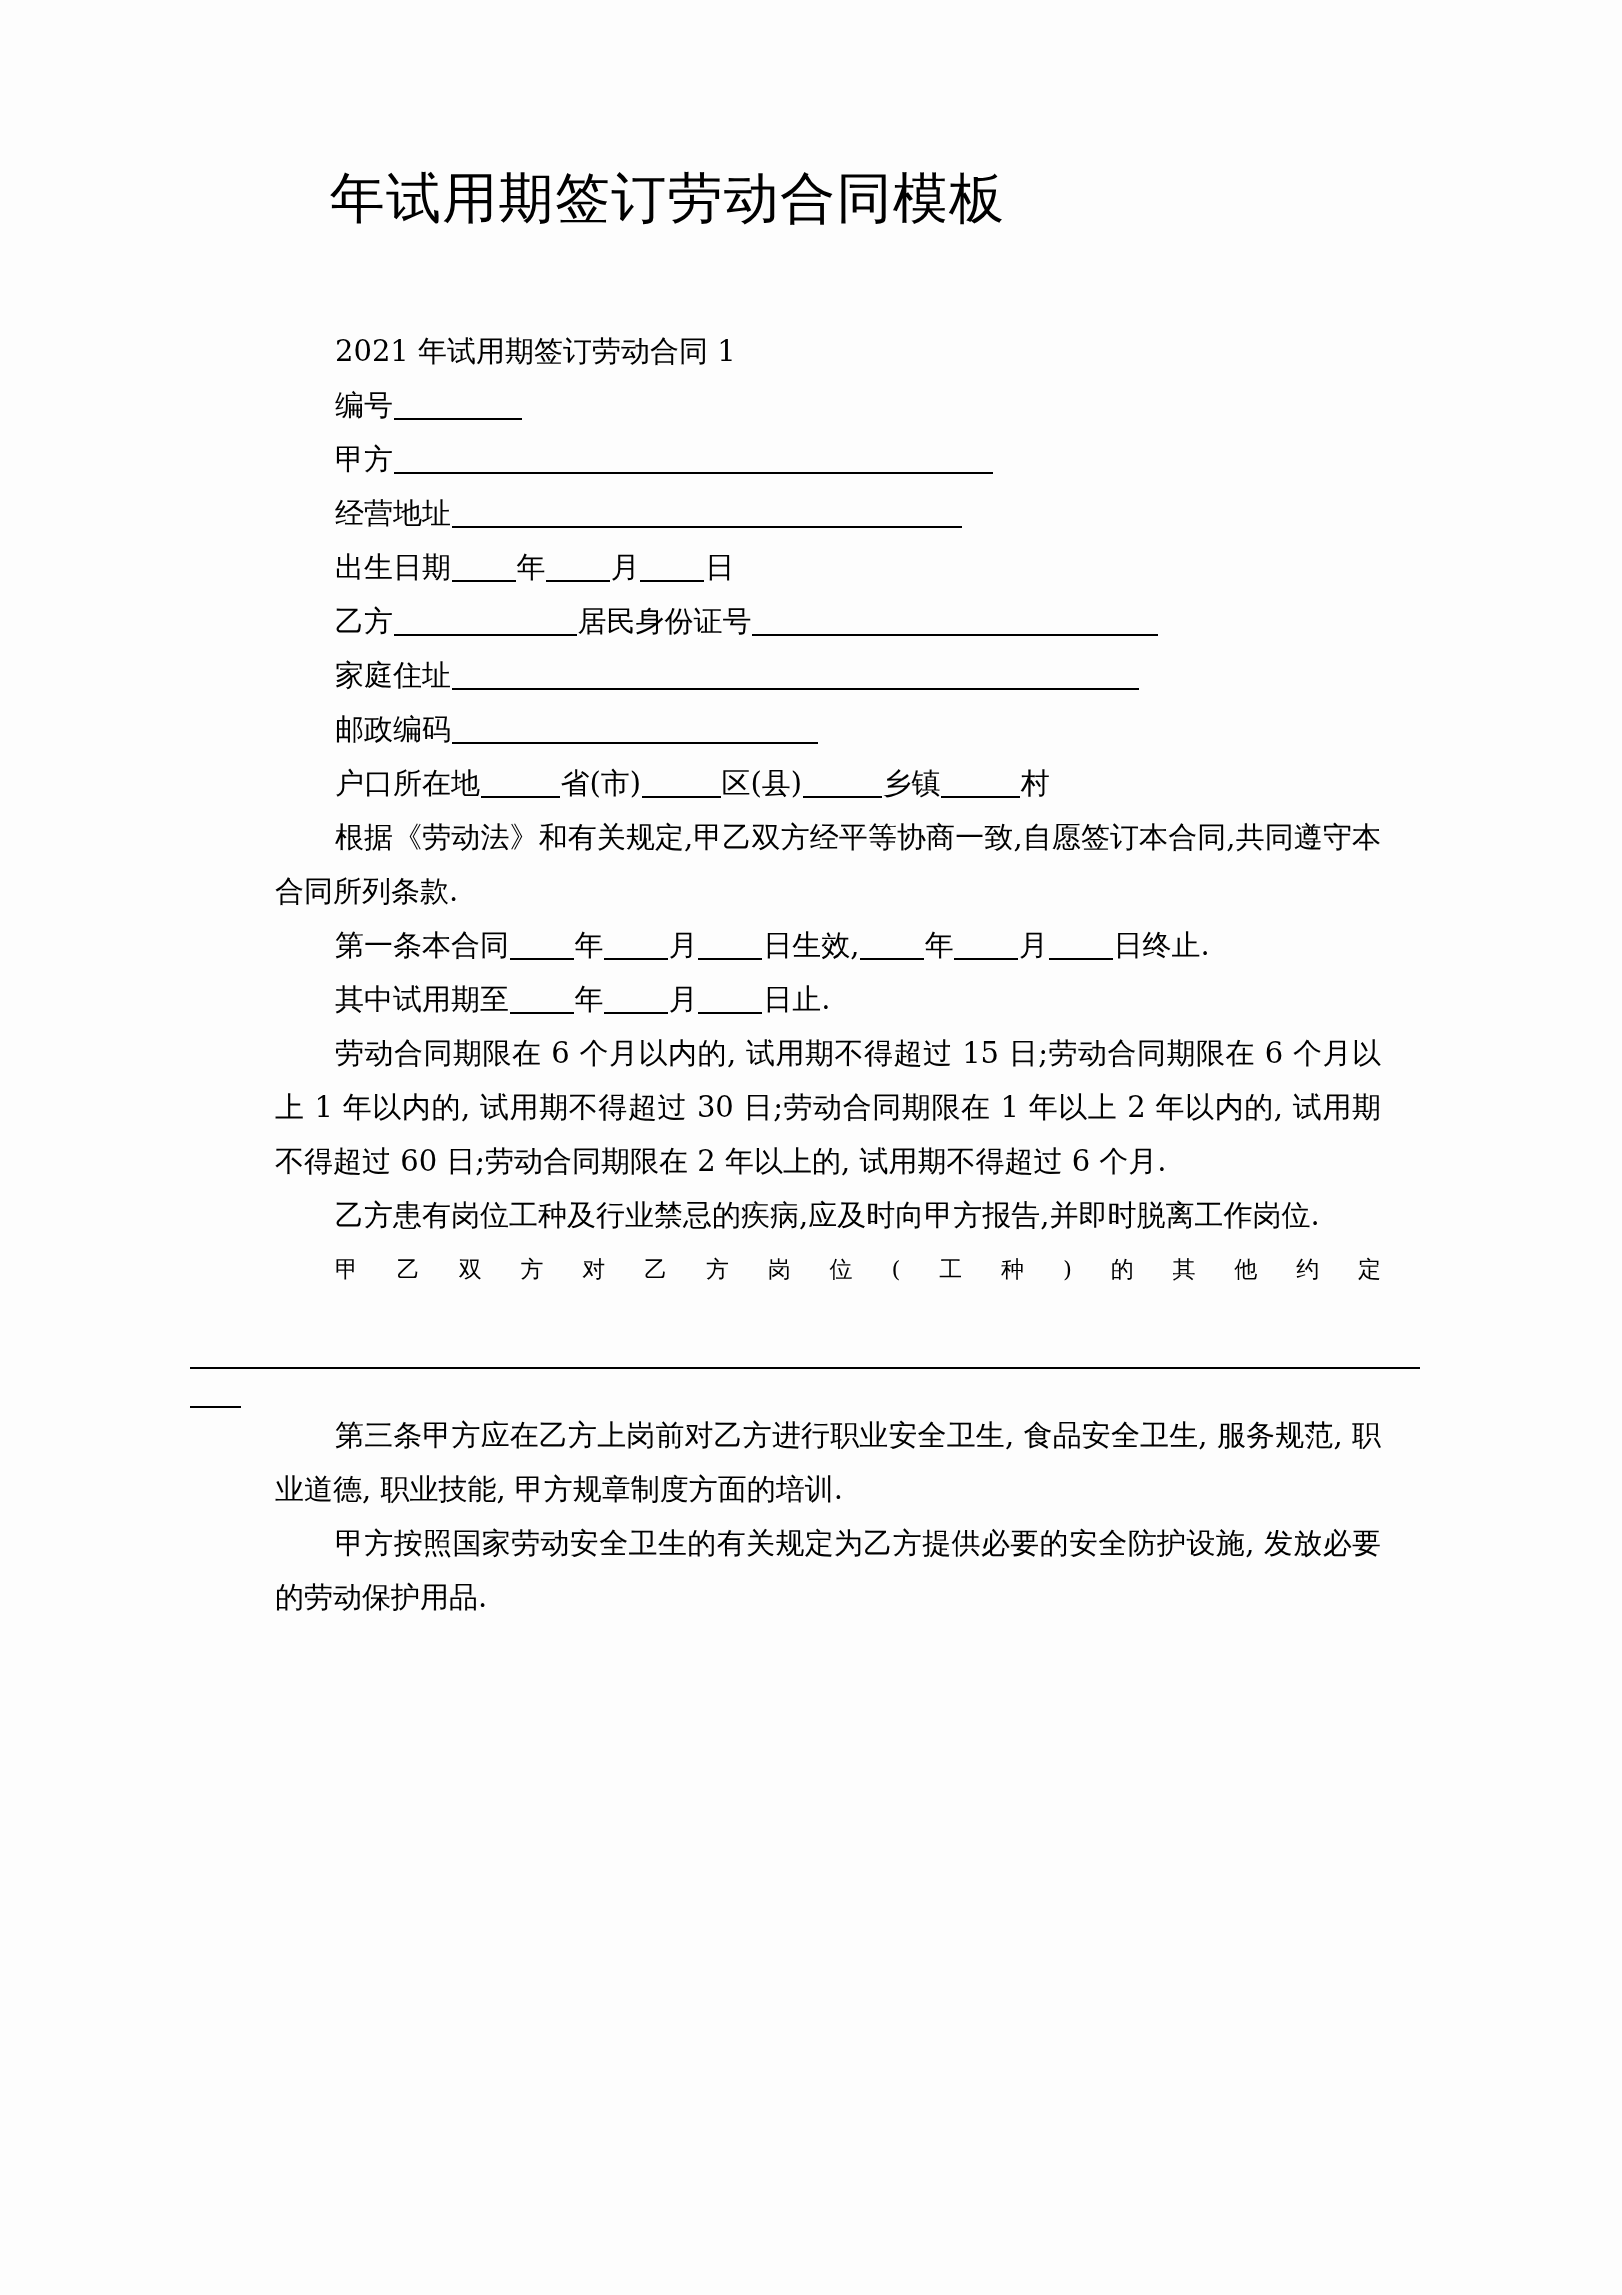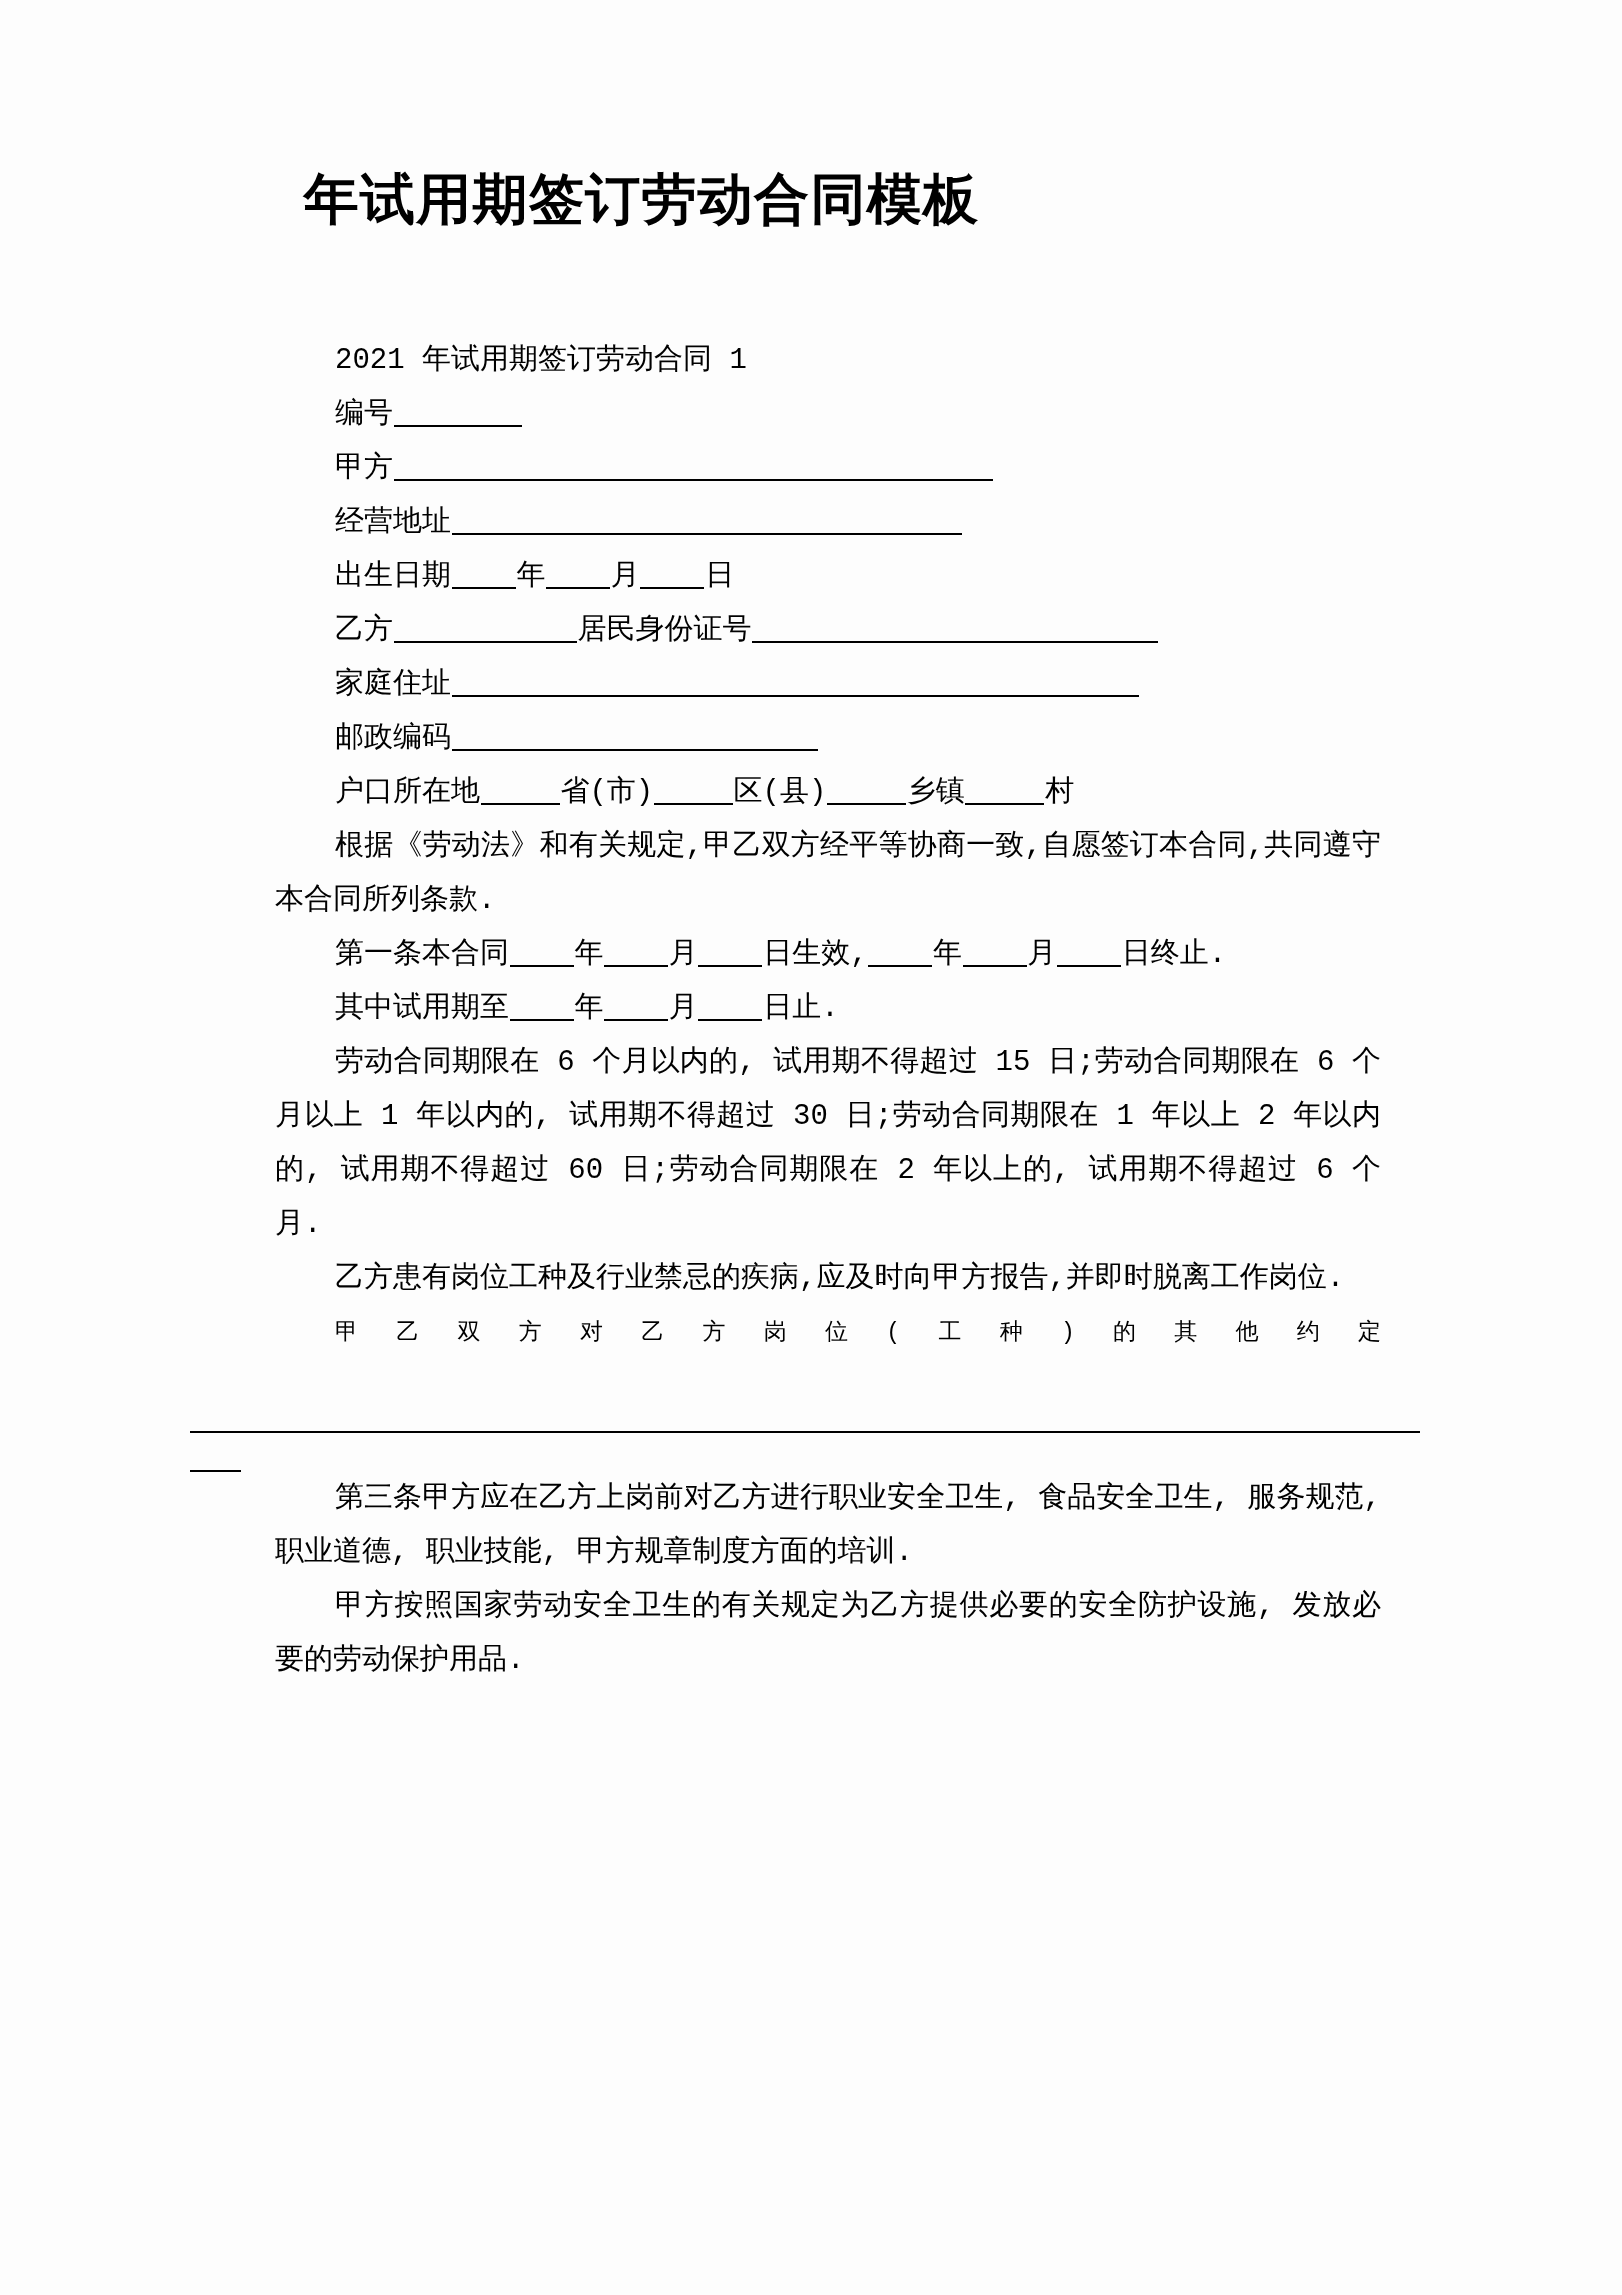--- a/index.html
+++ b/index.html
@@ -28,34 +28,34 @@
 
   
   .doc-title {
     position: absolute;
     top: 167px;
     left: 0;
     width: 1283px;
     text-align: center;
     font-size: 55px;
     line-height: 1.15;
-    font-weight: 700;
+    font-weight: 400;
     letter-spacing: 1.3px;
     font-family: "DejaVu Serif", "Liberation Serif", serif;
+    padding-left: 26px;
   }
 
   
   .body-block {
     position: absolute;
-    top: 334px;
+    top: 324px;
     left: 275px;
     width: 1106px;
     font-size: 29px;
     line-height: 54px;
-    font-family: Liberation Mono, monospace;
   }
 
   .line {
     white-space: nowrap;
     font-size: 29px;
     line-height: 54px;
   }
 
   .para {
     text-align: justify;

